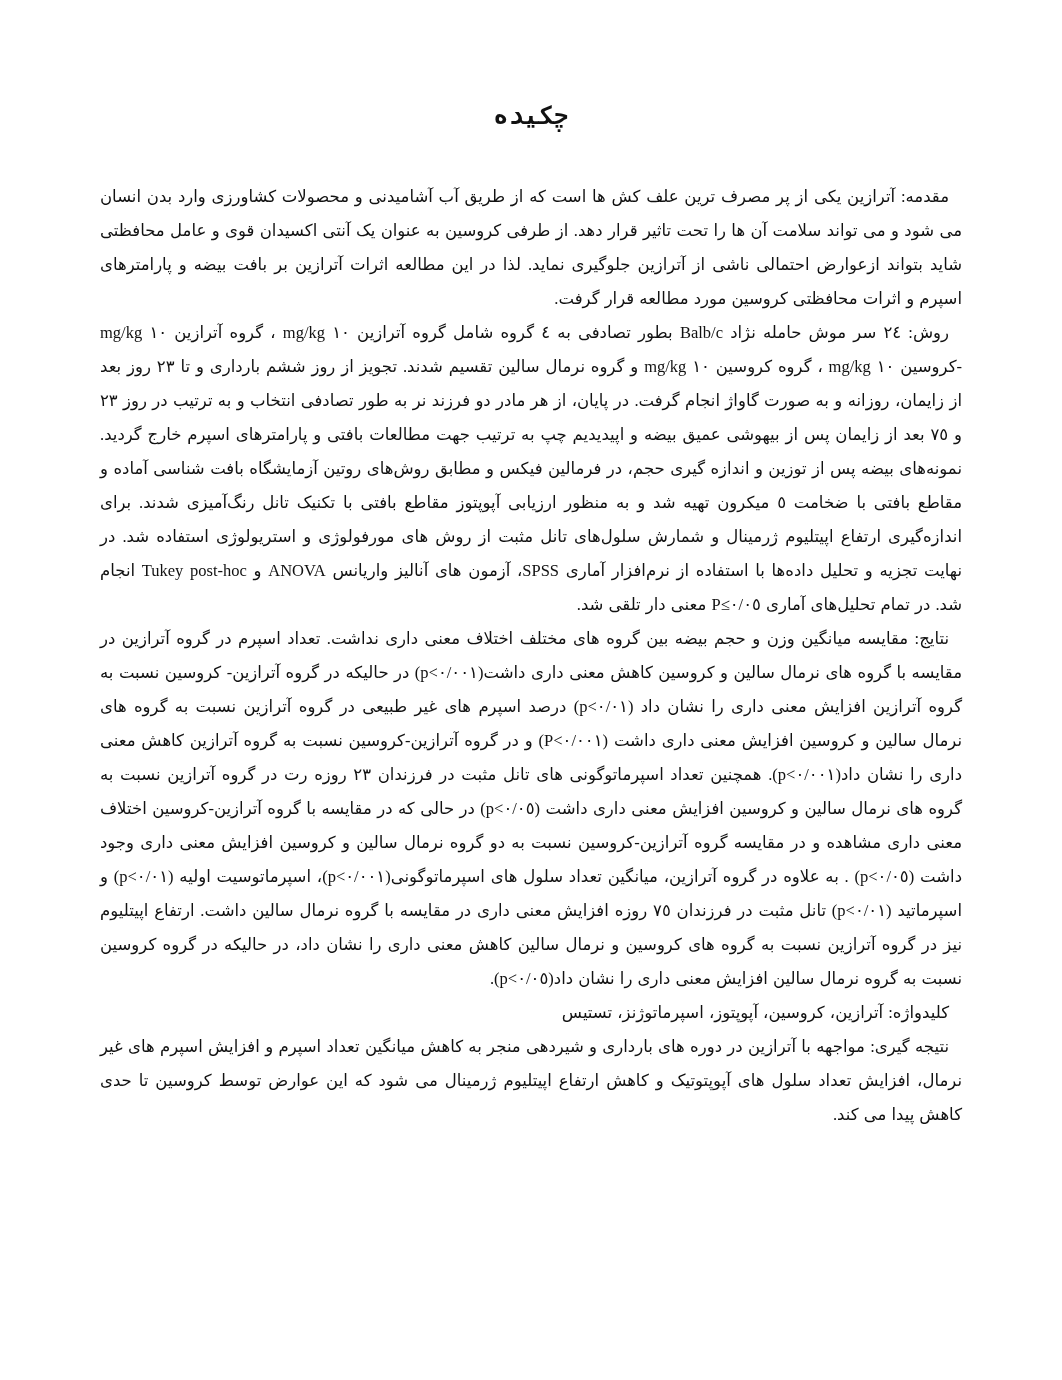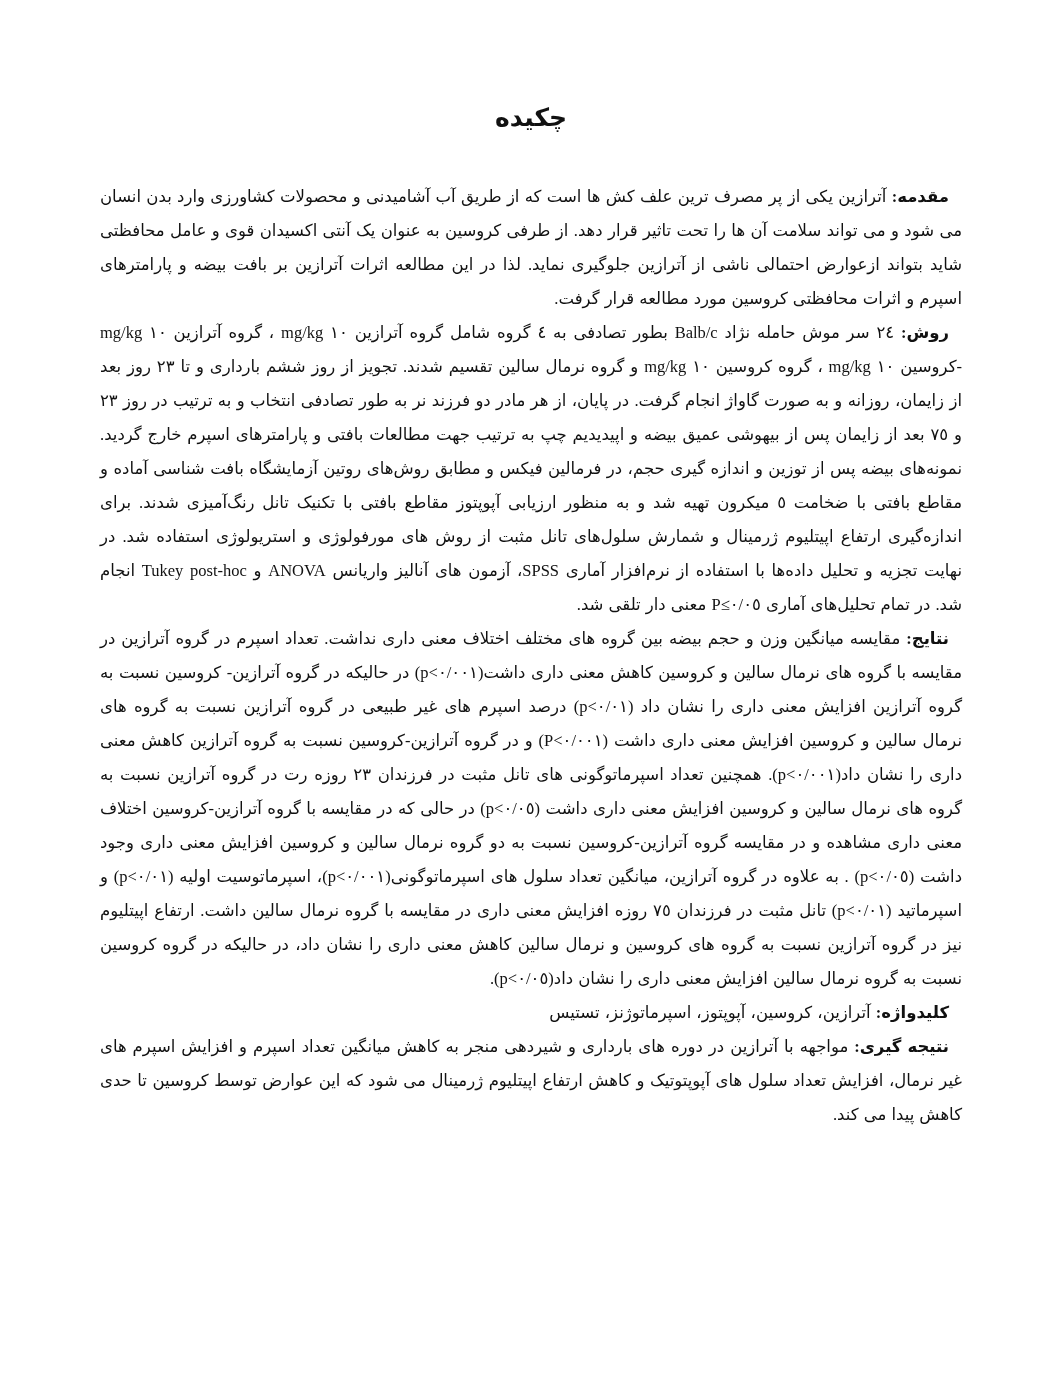--- a/index.html
+++ b/index.html
@@ -21,39 +21,40 @@
     box-sizing: border-box;
   }
   .abstract-title {
     margin: 0;
     padding-top: 95px;
     text-align: center;
     direction: rtl;
     font-size: 25px;
     font-weight: bold;
     line-height: 45px;
+    font-family: Liberation Mono, monospace;
   }
   .content {
     direction: rtl;
     unicode-bidi: plaintext;
     box-sizing: border-box;
     padding: 40px 100px 0 100px;
   }
   .content p {
     margin: 0;
     direction: rtl;
     text-align: justify;
     text-align-last: right;
     font-size: 16.5px;
     line-height: 34px;
     text-indent: 13px;
     word-spacing: 1px;
   }
   .para-label {
-    font-weight: bold;
+    font-weight: normal;
   }
 </style>
 </head>
 <body>
 
 <div class="page">
 
   <h1 class="abstract-title">چکیده</h1>
 
   <div class="content">

